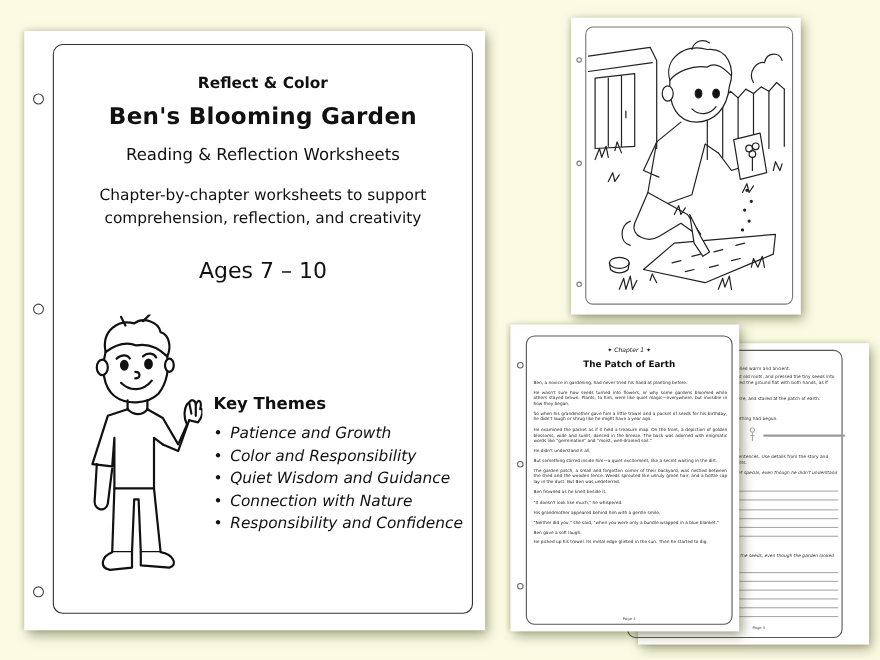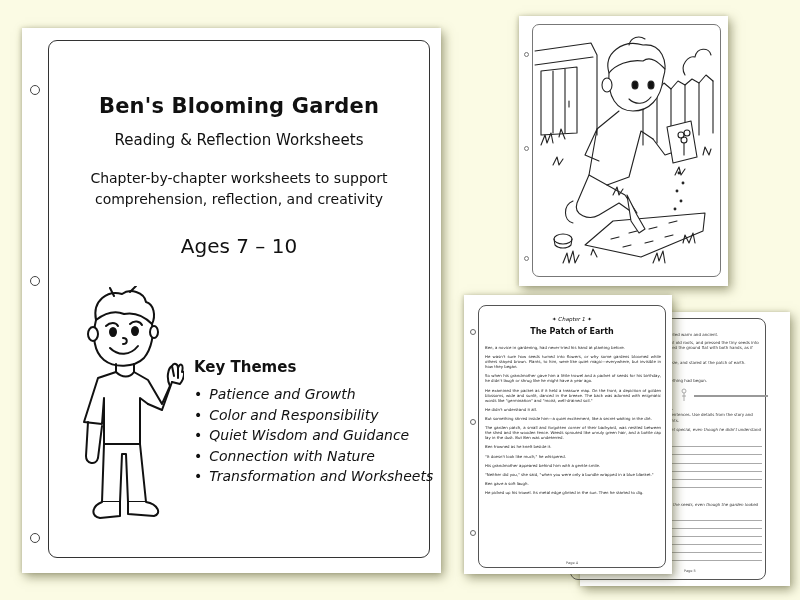--- a/index.html
+++ b/index.html
@@ -63,20 +63,21 @@
 </style>
 </head>
 <body>
 
 <div class="page" id="cover">
   <div class="hole" style="top:57px"></div>
   <div class="hole" style="top:248px"></div>
   <div class="hole" style="top:505px"></div>
   <div class="frame"></div>
 
+  <div class="cv-center cv-kicker">Reflect &amp; Color</div>
   <div class="cv-center cv-title">Ben's Blooming Garden</div>
   <div class="cv-center cv-sub">Reading &amp; Reflection Worksheets</div>
   <div class="cv-center cv-desc">
     <div>Chapter-by-chapter worksheets to support</div>
     <div>comprehension, reflection, and creativity</div>
   </div>
   <div class="cv-center cv-ages">Ages 7 – 10</div>
 
   <svg id="boy-wave" viewBox="0 0 110 235" fill="none" stroke="#111" stroke-width="2" stroke-linecap="round" stroke-linejoin="round">
 
@@ -110,21 +111,21 @@
     <path d="M54 216 L54 228 L80 230 C88 228 84 218 72 216" fill="#fff"></path>
   </svg>
 
   <div class="themes">
     <h3>Key Themes</h3>
     <ul>
       <li>Patience and Growth</li>
       <li>Color and Responsibility</li>
       <li>Quiet Wisdom and Guidance</li>
       <li>Connection with Nature</li>
-      <li>Transformation and Worksheets</li>
+      <li>Responsibility and Confidence</li>
     </ul>
   </div>
 </div>
 
 <div class="page" id="coloring">
   <div class="hole" style="top:36px"></div>
   <div class="hole" style="top:130px"></div>
   <div class="hole" style="top:240px"></div>
   <div class="frame"></div>
   <svg id="garden-art" viewBox="0 0 187 251" fill="none" stroke="#222" stroke-width="1.1" stroke-linecap="round" stroke-linejoin="round">

